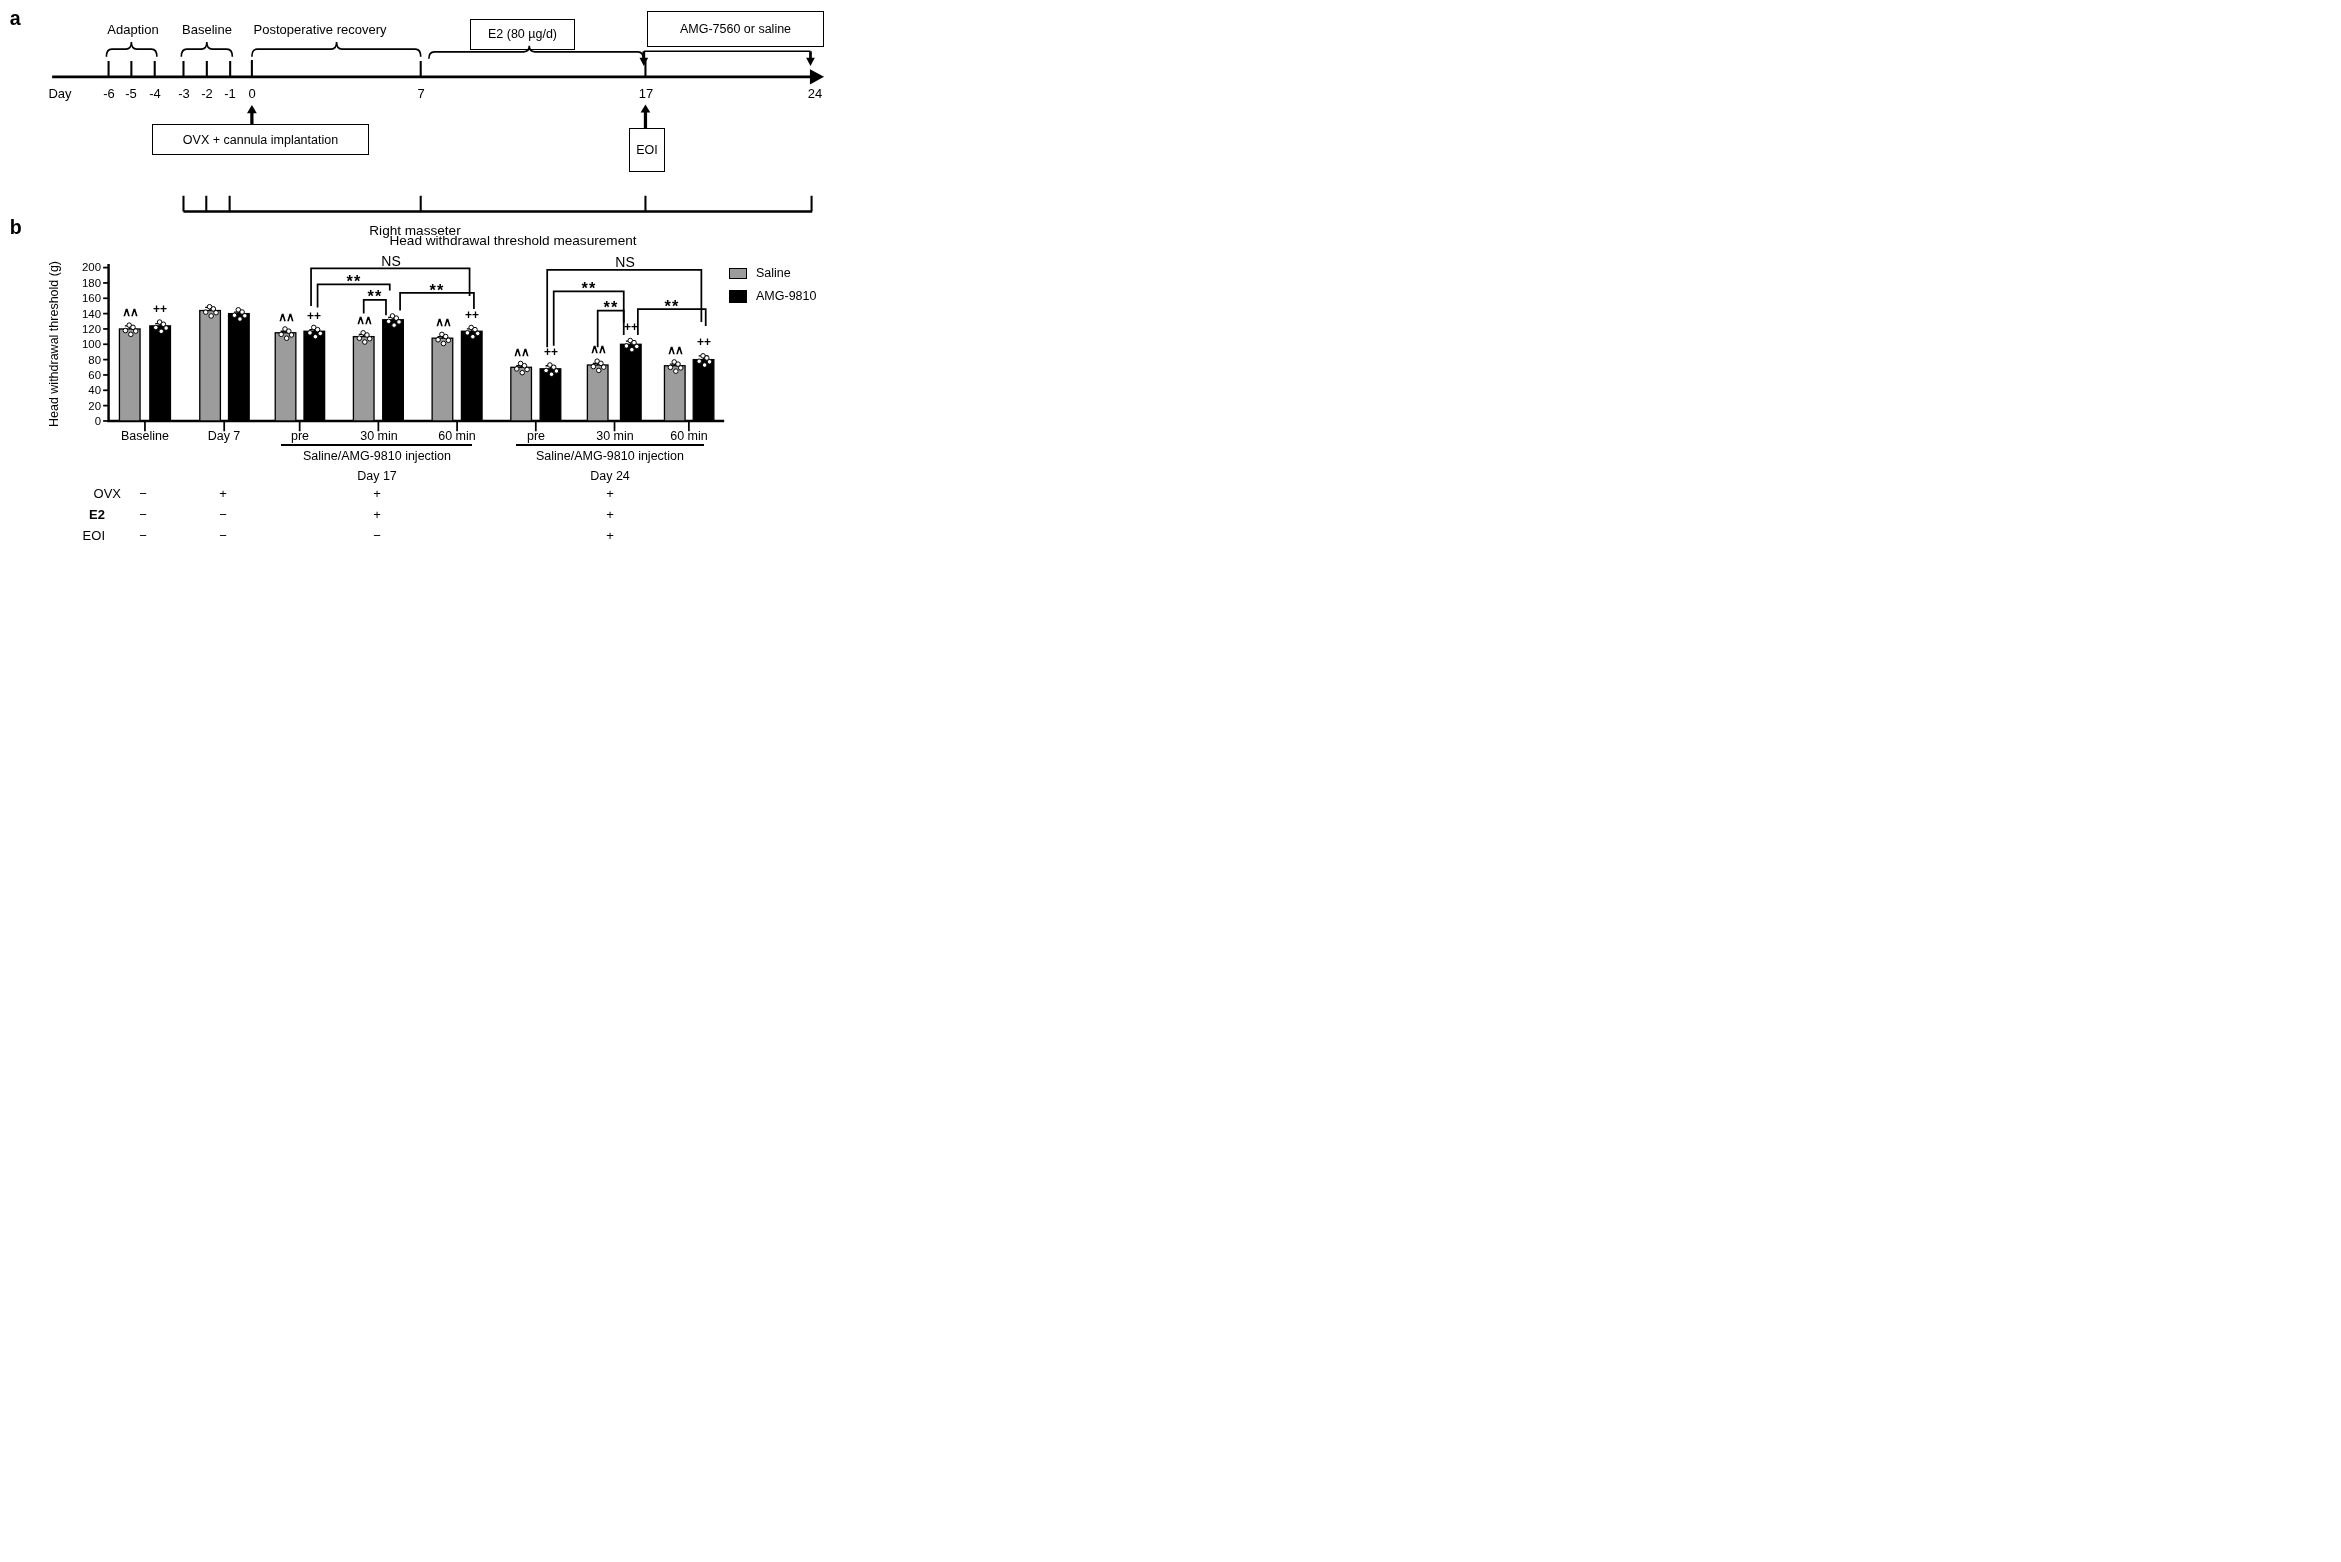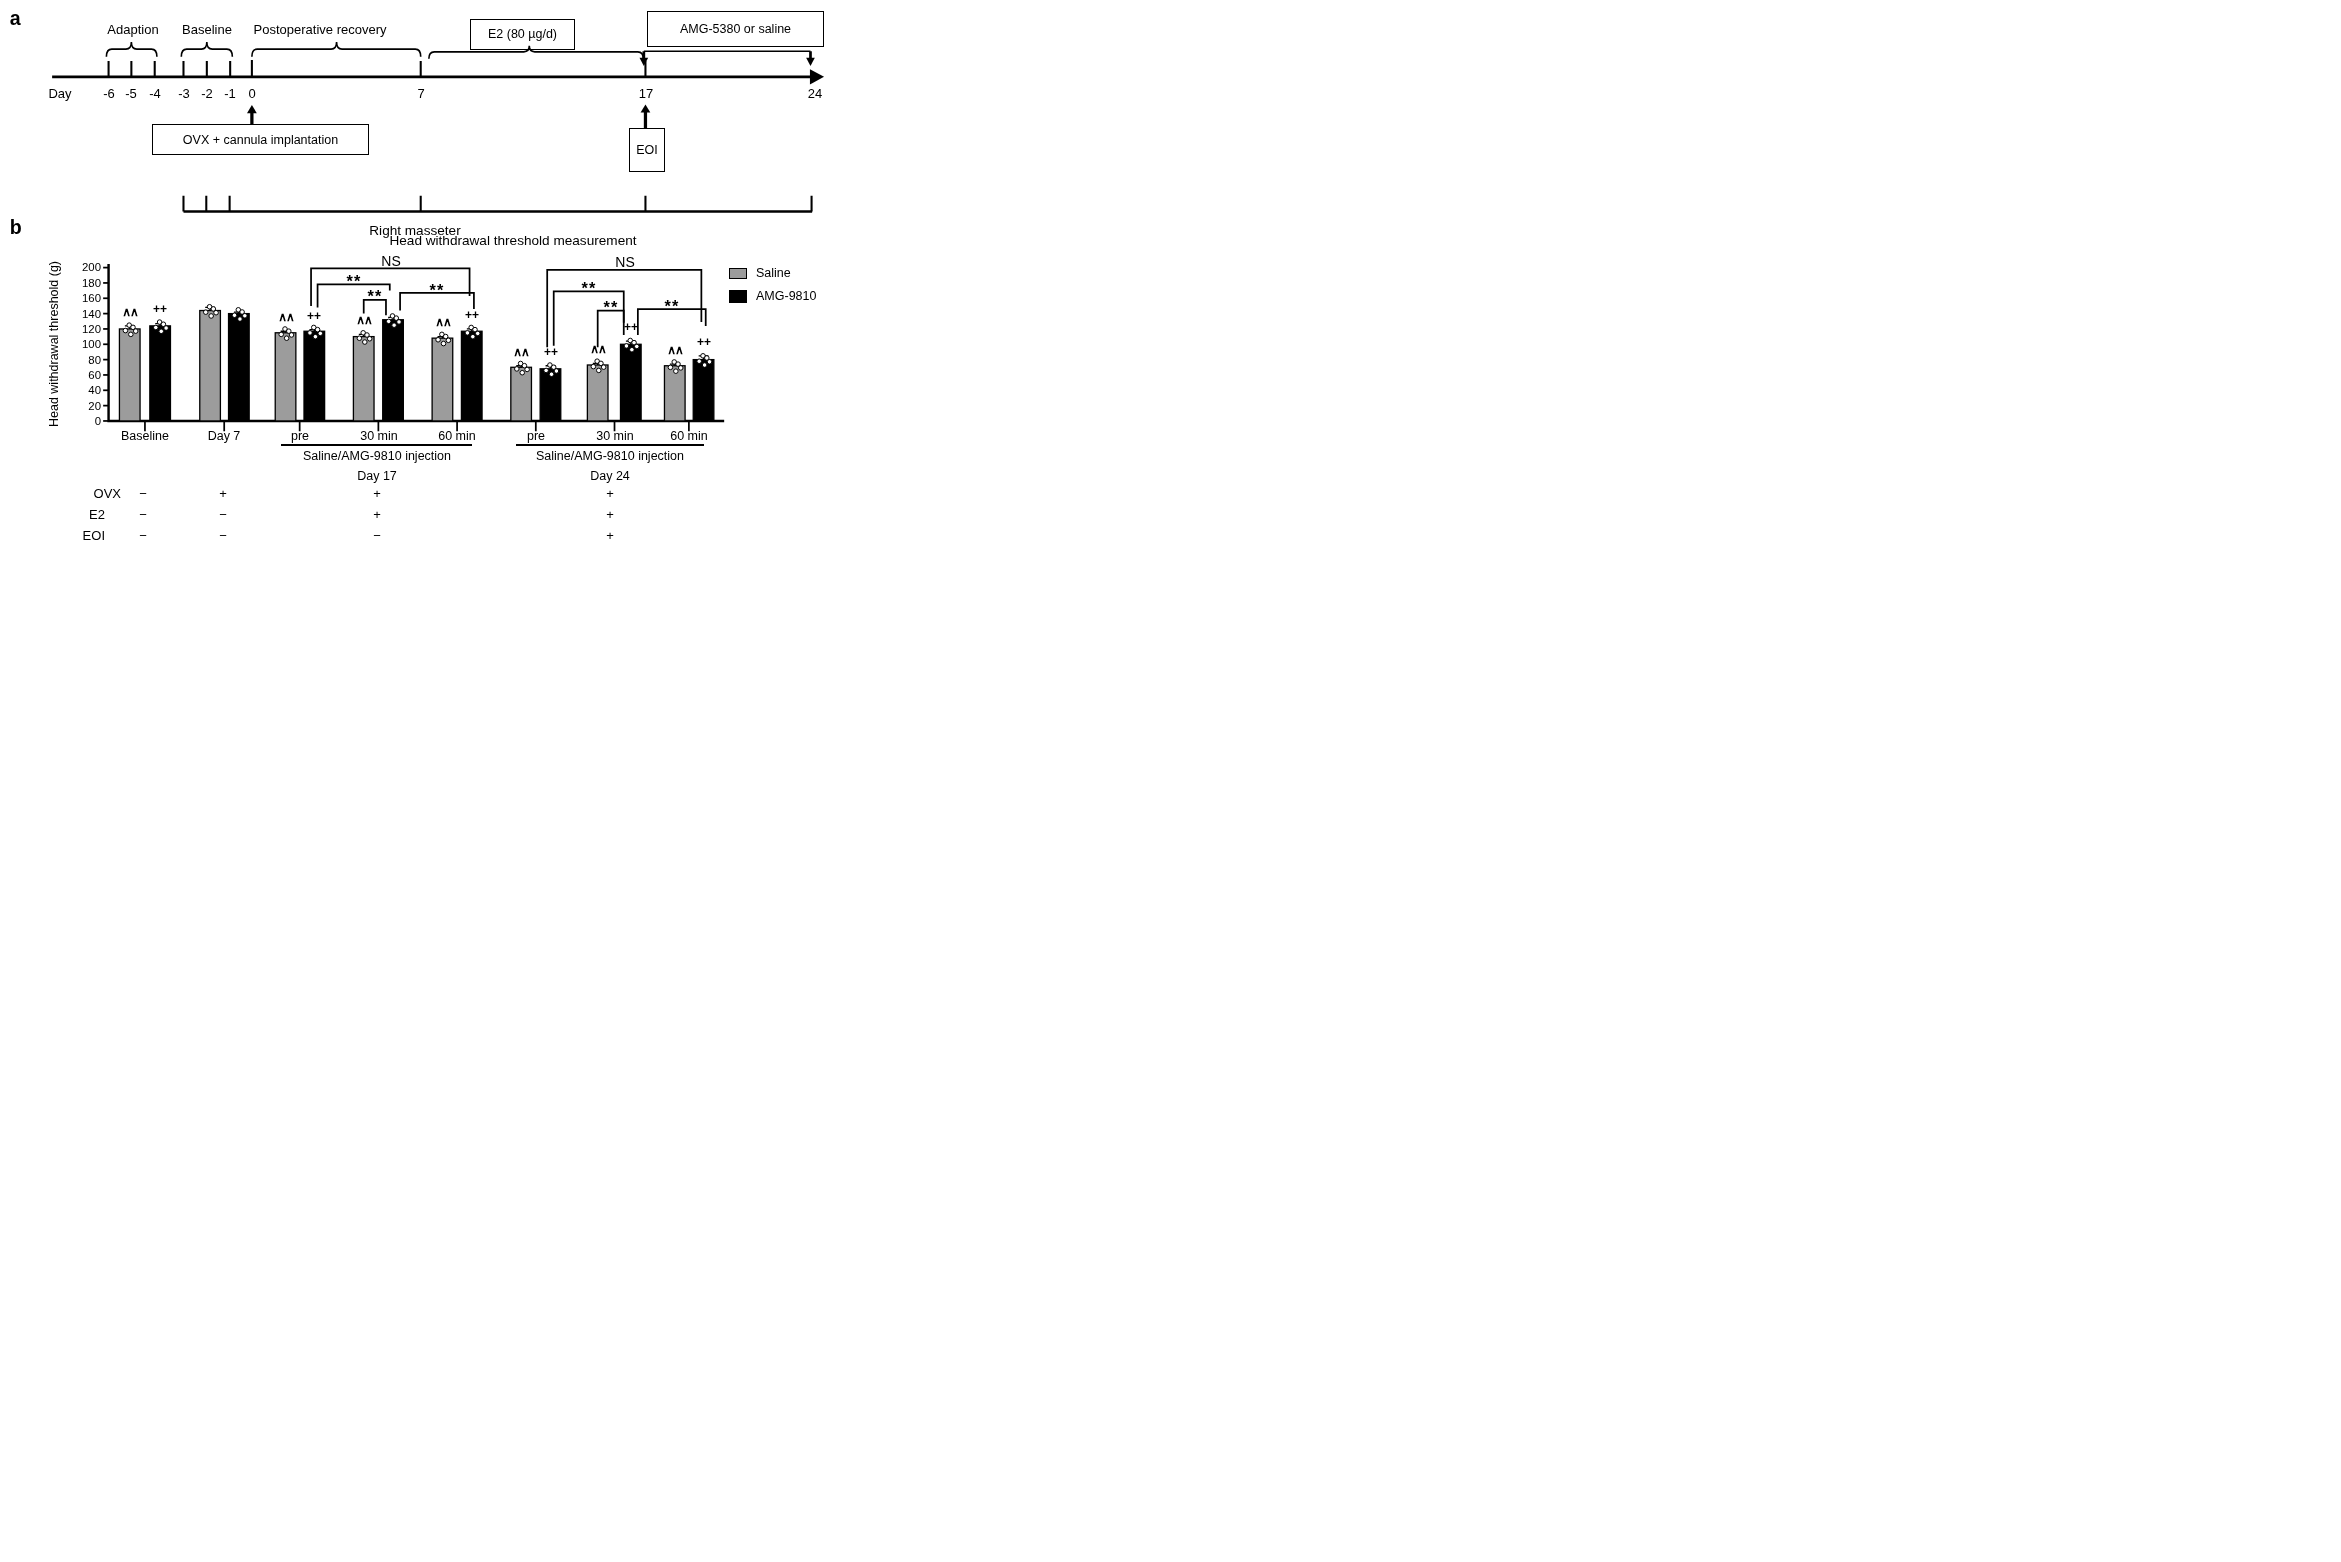--- a/index.html
+++ b/index.html
@@ -196,21 +196,21 @@
   <div class="abs txt panel-letter" style="left:9.8px;top:216px;">b</div>
 
   <div class="abs txt ctr t24" style="left:133px;top:29px;">Adaption</div>
   <div class="abs txt ctr t24" style="left:207px;top:29px;">Baseline</div>
   <div class="abs txt ctr t24" style="left:320px;top:29px;">Postoperative recovery</div>
 
   <div class="box" style="left:470px;top:18.5px;width:103px;height:29px;">
     <span>E2 (80 µg/d)</span>
   </div>
   <div class="box" style="left:647px;top:11.4px;width:175px;height:34px;">
-    <span>AMG-5380 or saline</span>
+    <span>AMG-7560 or saline</span>
   </div>
   <div class="box" style="left:152px;top:124px;width:215px;height:29px;">
     <span>OVX + cannula implantation</span>
   </div>
   <div class="box" style="left:629px;top:128px;width:34px;height:42px;">
     <span>EOI</span>
   </div>
 
   <div class="abs txt ctr t24" style="left:60px;top:93px;">Day</div>
   <div id="day-labels">
@@ -230,21 +230,21 @@
 
   <div class="abs txt ctr t25" style="left:415px;top:230px;">Right masseter</div>
   <div class="abs txt ctr t23" style="left:54px;top:344px;transform:translate(-50%,-50%) rotate(-90deg);">Head withdrawal threshold (g)</div>
 
   <div class="legend-swatch" style="left: 729px; top: 268px; width: 15.8px; height: 9.2px; background: rgb(156, 156, 156);"></div>
   <div class="abs txt t23" style="left:756px;top:273px;transform:translate(0,-50%);">Saline</div>
   <div class="legend-swatch" style="left: 729px; top: 290px; width: 15.8px; height: 11px; background: rgb(0, 0, 0);"></div>
   <div class="abs txt t23" style="left:756px;top:296px;transform:translate(0,-50%);text-align:right;">AMG-9810</div>
 
   <div class="abs txt rgt t24" style="left:105px;top:493px;margin-left:16px;">OVX</div>
-  <div class="abs txt rgt t24" style="left:105px;top:514px;">E2</div>
+  <div class="abs txt rgt t24" style="left:105px;top:514px;font-weight:bold;">E2</div>
   <div class="abs txt rgt t24" style="left:105px;top:535px;">EOI</div>
 
   <div id="gen-labels">
       <div class="abs txt t21 rgt" style="left: 101px; top: 421px;">0</div>
       <div class="abs txt t21 rgt" style="left: 101px; top: 406px;">20</div>
       <div class="abs txt t21 rgt" style="left: 101px; top: 390px;">40</div>
       <div class="abs txt t21 rgt" style="left: 101px; top: 375px;">60</div>
       <div class="abs txt t21 rgt" style="left: 101px; top: 360px;">80</div>
       <div class="abs txt t21 rgt" style="left: 101px; top: 344px;">100</div>
       <div class="abs txt t21 rgt" style="left: 101px; top: 329px;">120</div>

